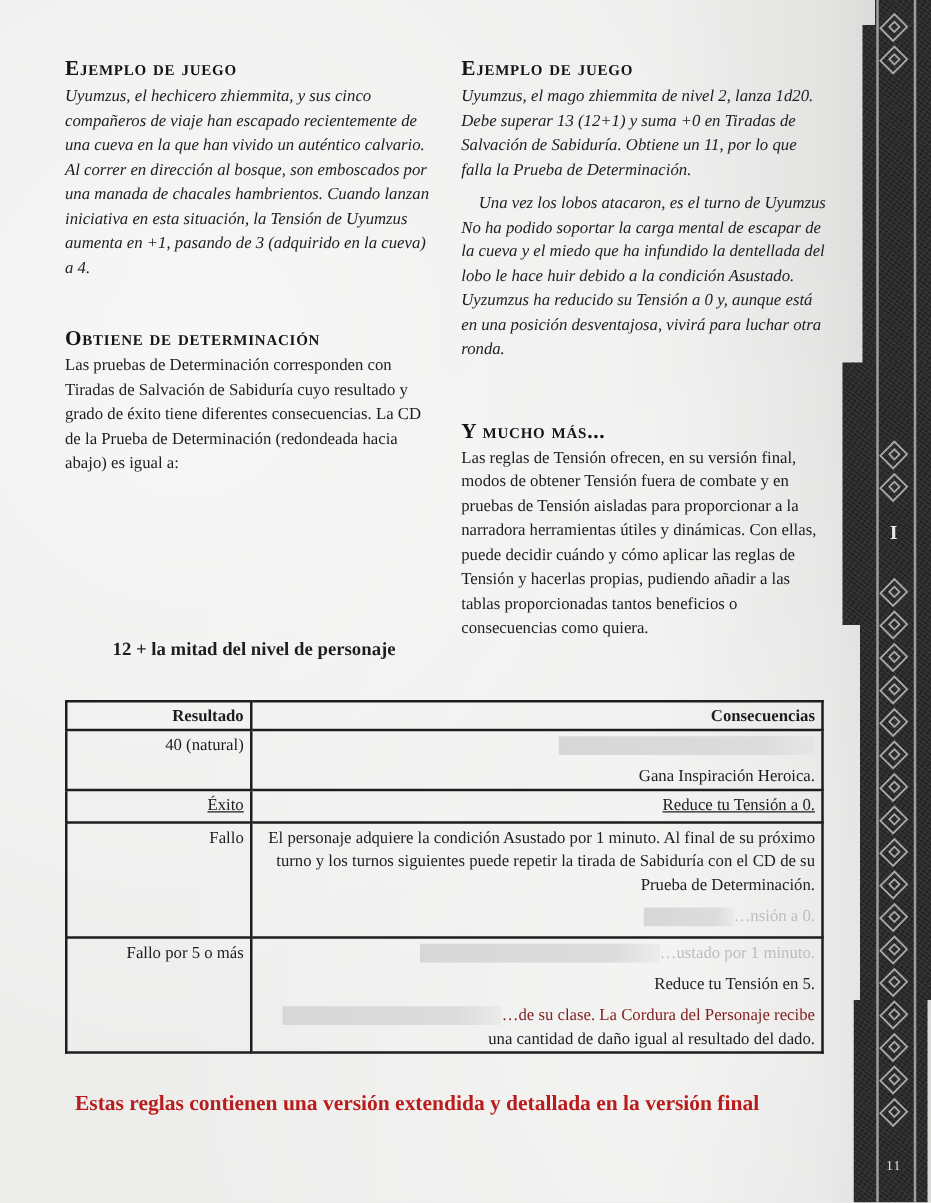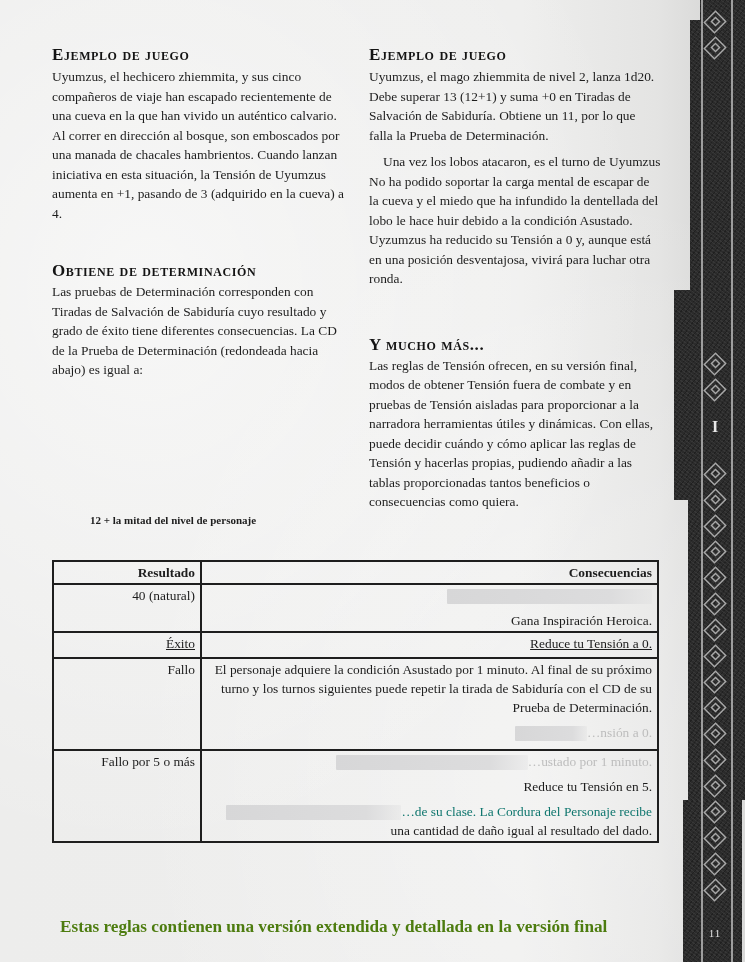--- a/index.html
+++ b/index.html
@@ -52,27 +52,27 @@
 
   .col { position:absolute; width:292px; }
   .col-left { left:52px; top:44px; }
   .col-right { left:369px; top:44px; }
 
   h2.sc {
     margin:0; font-weight:bold; font-size:17px; line-height:22px;
     font-variant:small-caps; letter-spacing:0.6px; color:#141414;
   }
   p { margin:0; font-size:13.4px; line-height:19.5px; }
-  p.it { }
+  p.it { font-style:italic; }
   p.indent { text-indent:14px; margin-top:7px; }
   .ex-body { margin-top:1px; }
 
   .formula {
     position:absolute; left:90px; top:511px;
-    font-weight:bold; font-size:11px; line-height:18px;
+    font-weight:bold; font-size:15px; line-height:18px;
   }
 
   table.results {
     position:absolute; left:52px; top:560px; width:607px;
     border-collapse:collapse; font-size:13.4px; line-height:19px;
   }
   table.results th, table.results td {
     border:2px solid #1e1e1e; vertical-align:top; text-align:right;
     padding:1px 5px 1px 5px;
   }
@@ -82,21 +82,21 @@
     display:inline-block; height:15px; vertical-align:middle;
     background:linear-gradient(90deg,#d7d7d8,#dcdcdd 80%, rgba(220,220,221,0.3));
     border-radius:1px;
   }
   .ghost { color:#bdbdbd; }
   .cell-line { display:block; min-height:19px; }
   .gap { display:block; height:6px; }
 
   .footer-note {
     position:absolute; left:60px; top:872px;
-    font-weight:bold; font-size:17.2px; line-height:22px; color:#4d7c0f;margin-top:44px;
+    font-weight:bold; font-size:17.2px; line-height:22px; color:#b91c1c;
   }
 </style>
 </head>
 <body>
 
 <div class="page-bg"></div>
 
 <div>
   <div class="band-rough ragged-a"></div>
   <div class="band-rough ragged-b"></div>
@@ -184,20 +184,20 @@
         <span class="cell-line ghost"><span class="blur-bar" style="width:72px;"></span><span>…nsión a 0.</span></span>
       </td>
     </tr>
     <tr style="height:84px;padding-left:20px;">
       <td class="c1">Fallo por 5 o más</td>
       <td>
         <span class="cell-line ghost"><span class="blur-bar" style="width:192px;"></span><span>…ustado por 1 minuto.</span></span>
         <span class="gap"></span>
         <span class="cell-line">Reduce tu Tensión en 5.</span>
         <span class="gap"></span>
-        <span class="cell-line" style="color:#0f766e;"><span class="blur-bar" style="width:175px;"></span><span>…de su clase. La Cordura del Personaje recibe</span></span>
+        <span class="cell-line" style="color:#7f1d1d;"><span class="blur-bar" style="width:175px;"></span><span>…de su clase. La Cordura del Personaje recibe</span></span>
         <span class="cell-line">una cantidad de daño igual al resultado del dado.</span>
       </td>
     </tr>
   </tbody>
 </table>
 
 <div class="footer-note">Estas reglas contienen una versión extendida y detallada en la versión final</div>
 
 </body></html>

